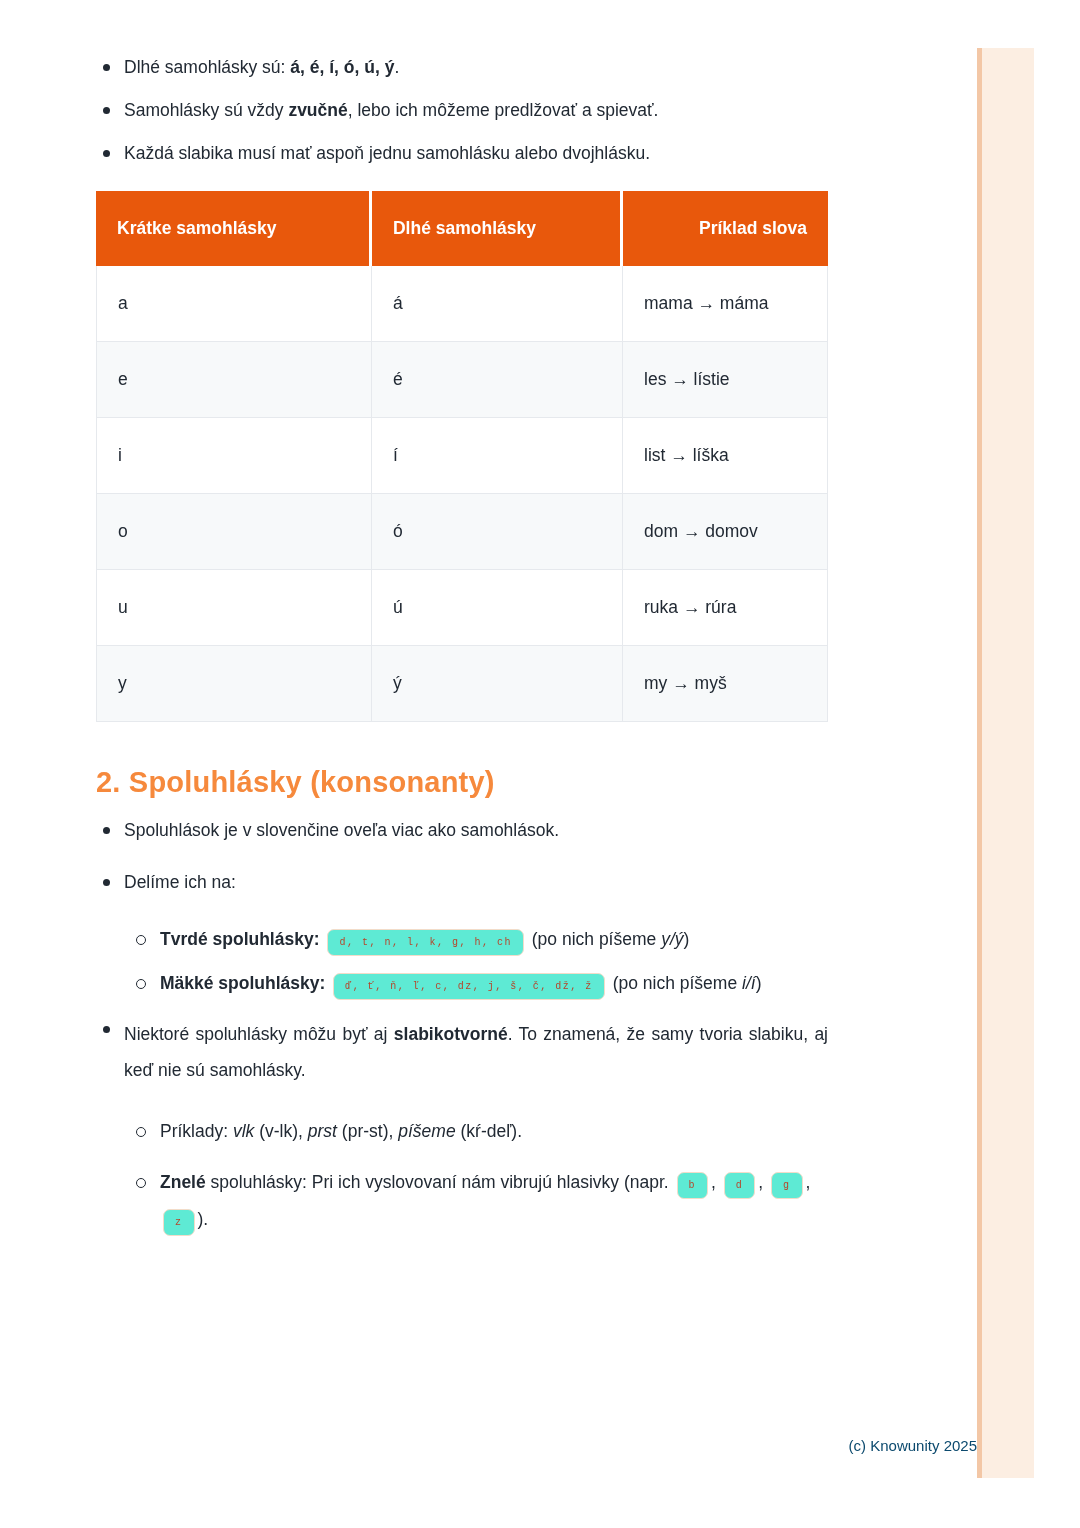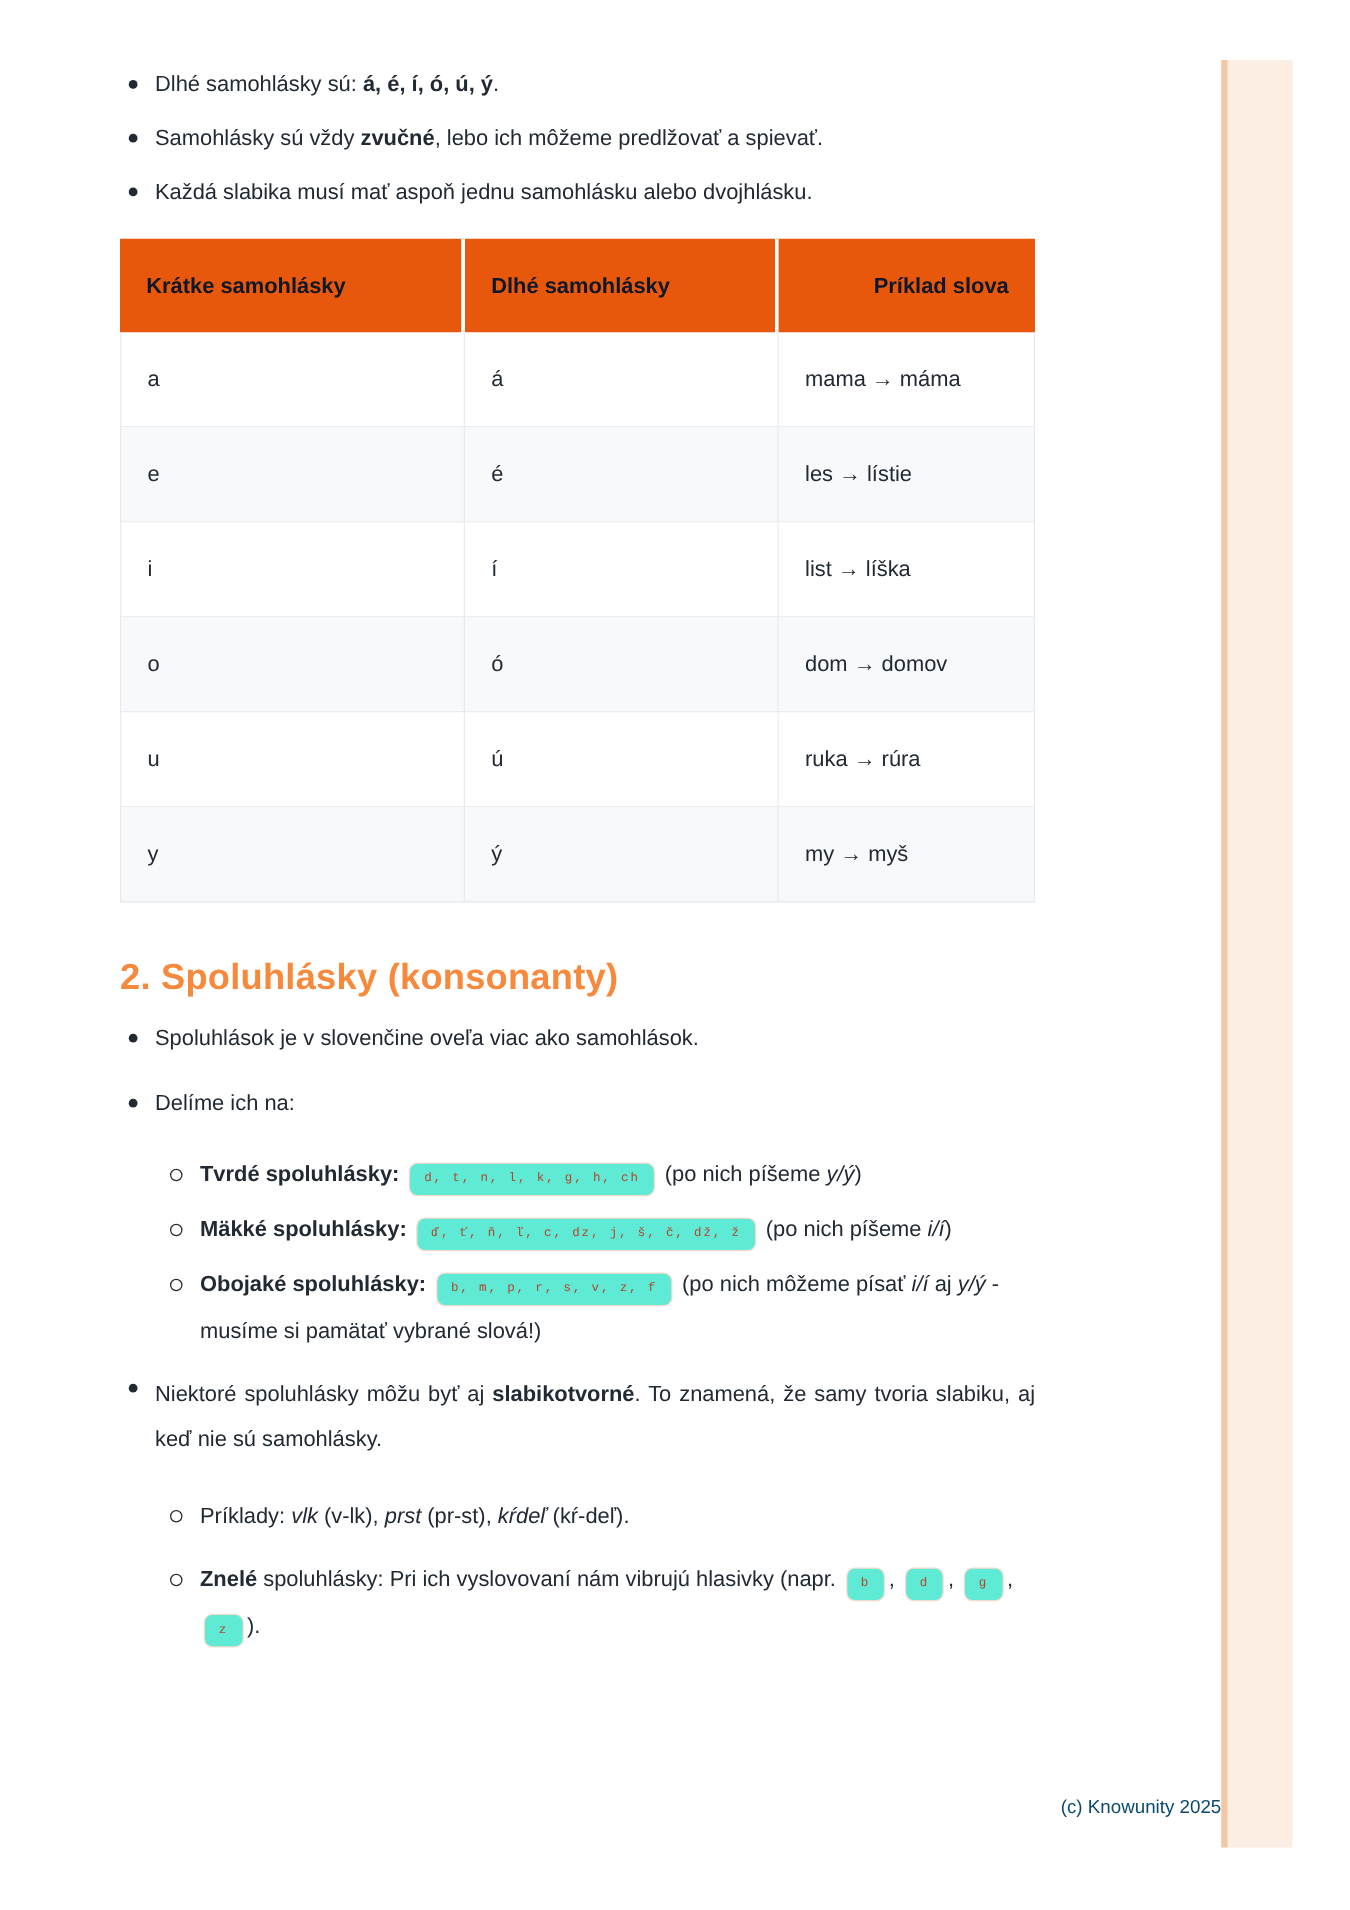--- a/index.html
+++ b/index.html
@@ -47,21 +47,21 @@
     border: 1px solid #F2DCC9; border-radius: 7px;
     padding: 2px 11px; line-height: 21px; margin: 0 3px;
     letter-spacing: 1.5px; vertical-align: baseline; white-space: nowrap;
   }
 
   table.vowel-table {
     width: 100%; border-collapse: separate; border-spacing: 0;
     margin: 24px 0 44px; font-size: 17.5px; table-layout: fixed;
   }
   .vowel-table th {
-    background: #E8580C; color: #0f172a; font-weight: 700; text-align: left;
+    background: #E8580C; color: #ffffff; font-weight: 700; text-align: left;
     padding: 27px 21px; border-right: 3px solid #ffffff;
   }
   .vowel-table th:last-child { border-right: none; text-align: right; }
   .vowel-table td {
     padding: 27px 21px; border-bottom: 1px solid #E6E9ED;
     border-right: 1px solid #E6E9ED; background: #ffffff;
   }
   .vowel-table td:first-child { border-left: 1px solid #E6E9ED; }
   .vowel-table tbody tr:nth-child(even) td { background: #F7F9FA; }
 
@@ -155,35 +155,31 @@
 
     <ul class="l2">
       <li class="tall">
         <strong>Tvrdé spoluhlásky:</strong>
         <span class="chip">d, t, n, l, k, g, h, ch</span><span> (po nich píšeme </span><em>y/ý</em><span>)</span>
       </li>
       <li class="tall">
         <strong>Mäkké spoluhlásky:</strong>
         <span class="chip">ď, ť, ň, ľ, c, dz, j, š, č, dž, ž</span><span> (po nich píšeme </span><em>i/í</em><span>)</span>
       </li>
-      <li class="tall">
-        <strong>Obojaké spoluhlásky:</strong>
-        <span class="chip">b, m, p, r, s, v, z, f</span><span> (po nich môžeme písať </span><em>i/í</em><span> aj </span><em>y/ý</em><span> - musíme si pamätať vybrané slová!)</span>
-      </li>
     </ul>
 
     <ul class="l1 sec">
       <li class="justify" style="line-height:36px">
         <span>Niektoré spoluhlásky môžu byť aj </span><strong>slabikotvorné</strong><span>. To znamená, že samy tvoria slabiku, aj keď nie sú samohlásky.</span>
       </li>
     </ul>
 
     <ul class="l2">
       <li>
-        <span>Príklady: </span><em>vlk</em><span> (v-lk), </span><em>prst</em><span> (pr-st), </span><em>kŕdeľ</em><span> (kŕ-deľ).</span>
+        <span>Príklady: </span><em>vlk</em><span> (v-lk), </span><em>prst</em><span> (pr-st), </span><em>píšeme</em><span> (kŕ-deľ).</span>
       </li>
     </ul>
 
 
     <ul class="l2">
       <li class="tall">
         <strong>Znelé</strong><span> spoluhlásky: Pri ich vyslovovaní nám vibrujú hlasivky (napr. </span><span class="chip">b</span><span>, </span><span class="chip">d</span><span>, </span><span class="chip">g</span><span>, </span><span class="chip">z</span><span>).</span>
       </li>
     </ul>
 

